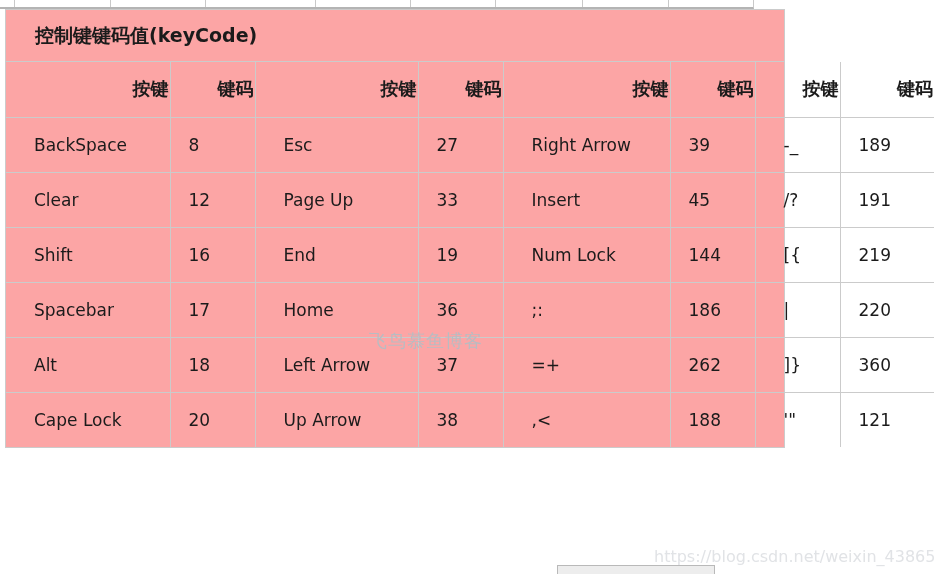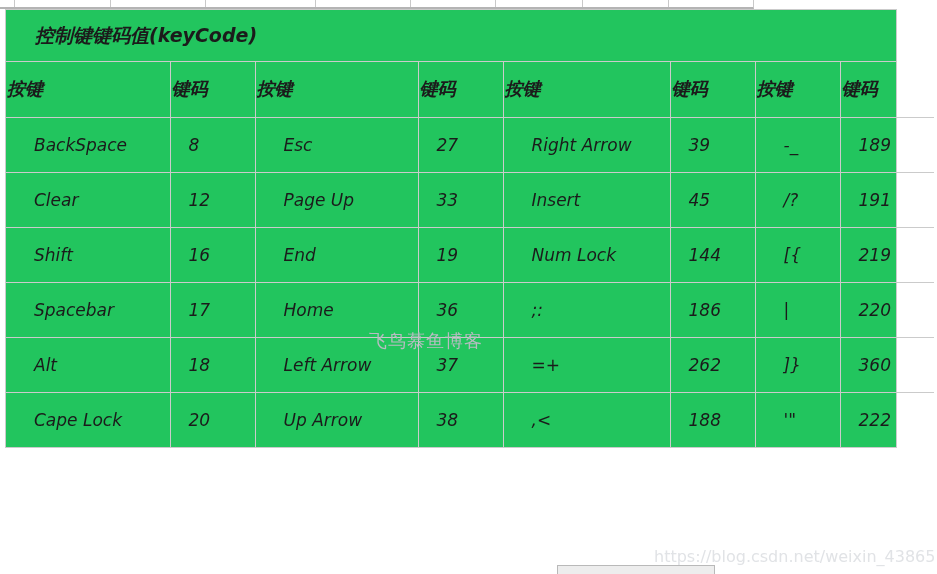--- a/index.html
+++ b/index.html
@@ -30,25 +30,24 @@
     position: absolute;
     top: 0;
     width: 1px; height: 7px;
     background: #c9c9c9;
   }
 
   
   .article-table {
     position: absolute;
     left: 5px; top: 9px;
-    width: 892px;
+    width: 780px;
     border: 1px solid #cbcbcb;
-    background: #22c55e;
+    background: #fca5a5;
     box-sizing: border-box;
-    font-style: italic;
   }
   .table-caption {
     height: 51px;
     line-height: 51px;
     padding-left: 29px;
     font-size: 19px;
     font-weight: bold;
     color: #1b1b1b;
     border-bottom: 1px solid #cbcbcb;
     white-space: nowrap;
@@ -62,21 +61,21 @@
   table.kc th, table.kc td {
     border: 1px solid #cbcbcb;
     box-sizing: border-box;
     white-space: nowrap;
     overflow: hidden;
   }
   table.kc th {
     height: 55px;
     font-size: 18px;
     font-weight: bold;
-    text-align: left;
+    text-align: right;
     color: #1b1b1b;
   }
   table.kc td {
     height: 55px;
     font-size: 17px;
     font-weight: normal;
     text-align: left;
     color: #1b1b1b;
   }
   table.kc td.key  { padding-left: 28px; }
@@ -205,21 +204,21 @@
             <td class="code">360</td>
           </tr>
           <tr>
             <td class="key">Cape Lock</td>
             <td class="code">20</td>
             <td class="key">Up Arrow</td>
             <td class="code">38</td>
             <td class="key">,&lt;</td>
             <td class="code">188</td>
             <td class="key">'"</td>
-            <td class="code">222</td>
+            <td class="code">121</td>
           </tr>
         </tbody>
     </table>
   </div>
 
   <div class="wm-site">飞鸟慕鱼博客</div>
   <div class="wm-url">https://blog.csdn.net/weixin_43865196</div>
 
   <div class="next-block-edge"></div>
 

